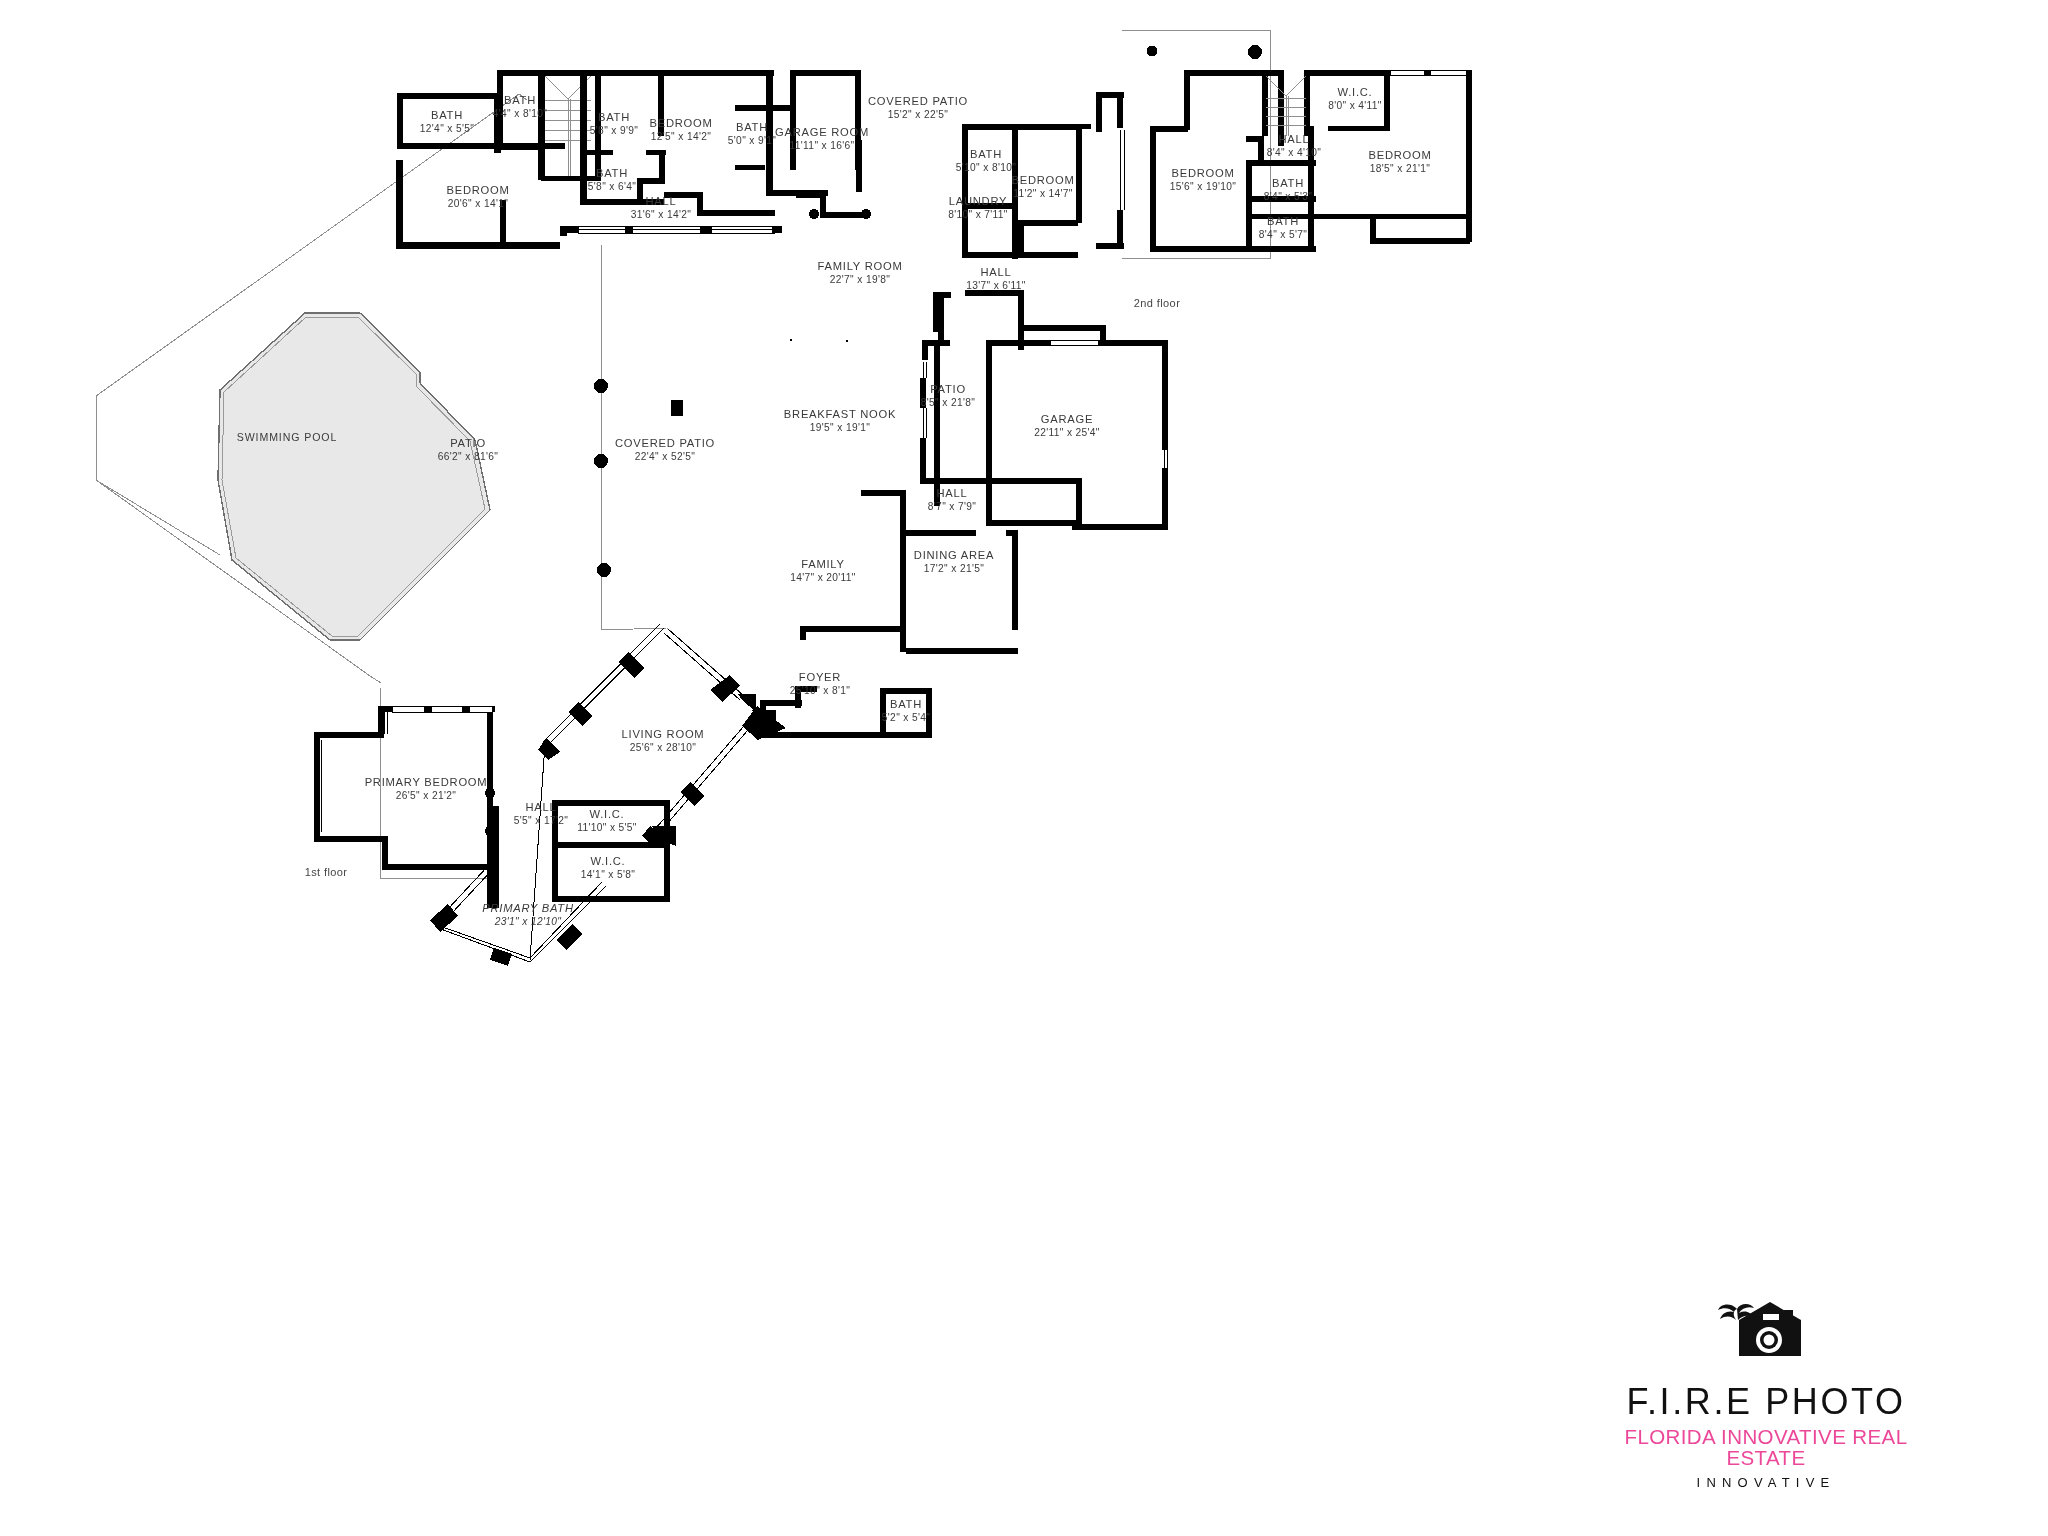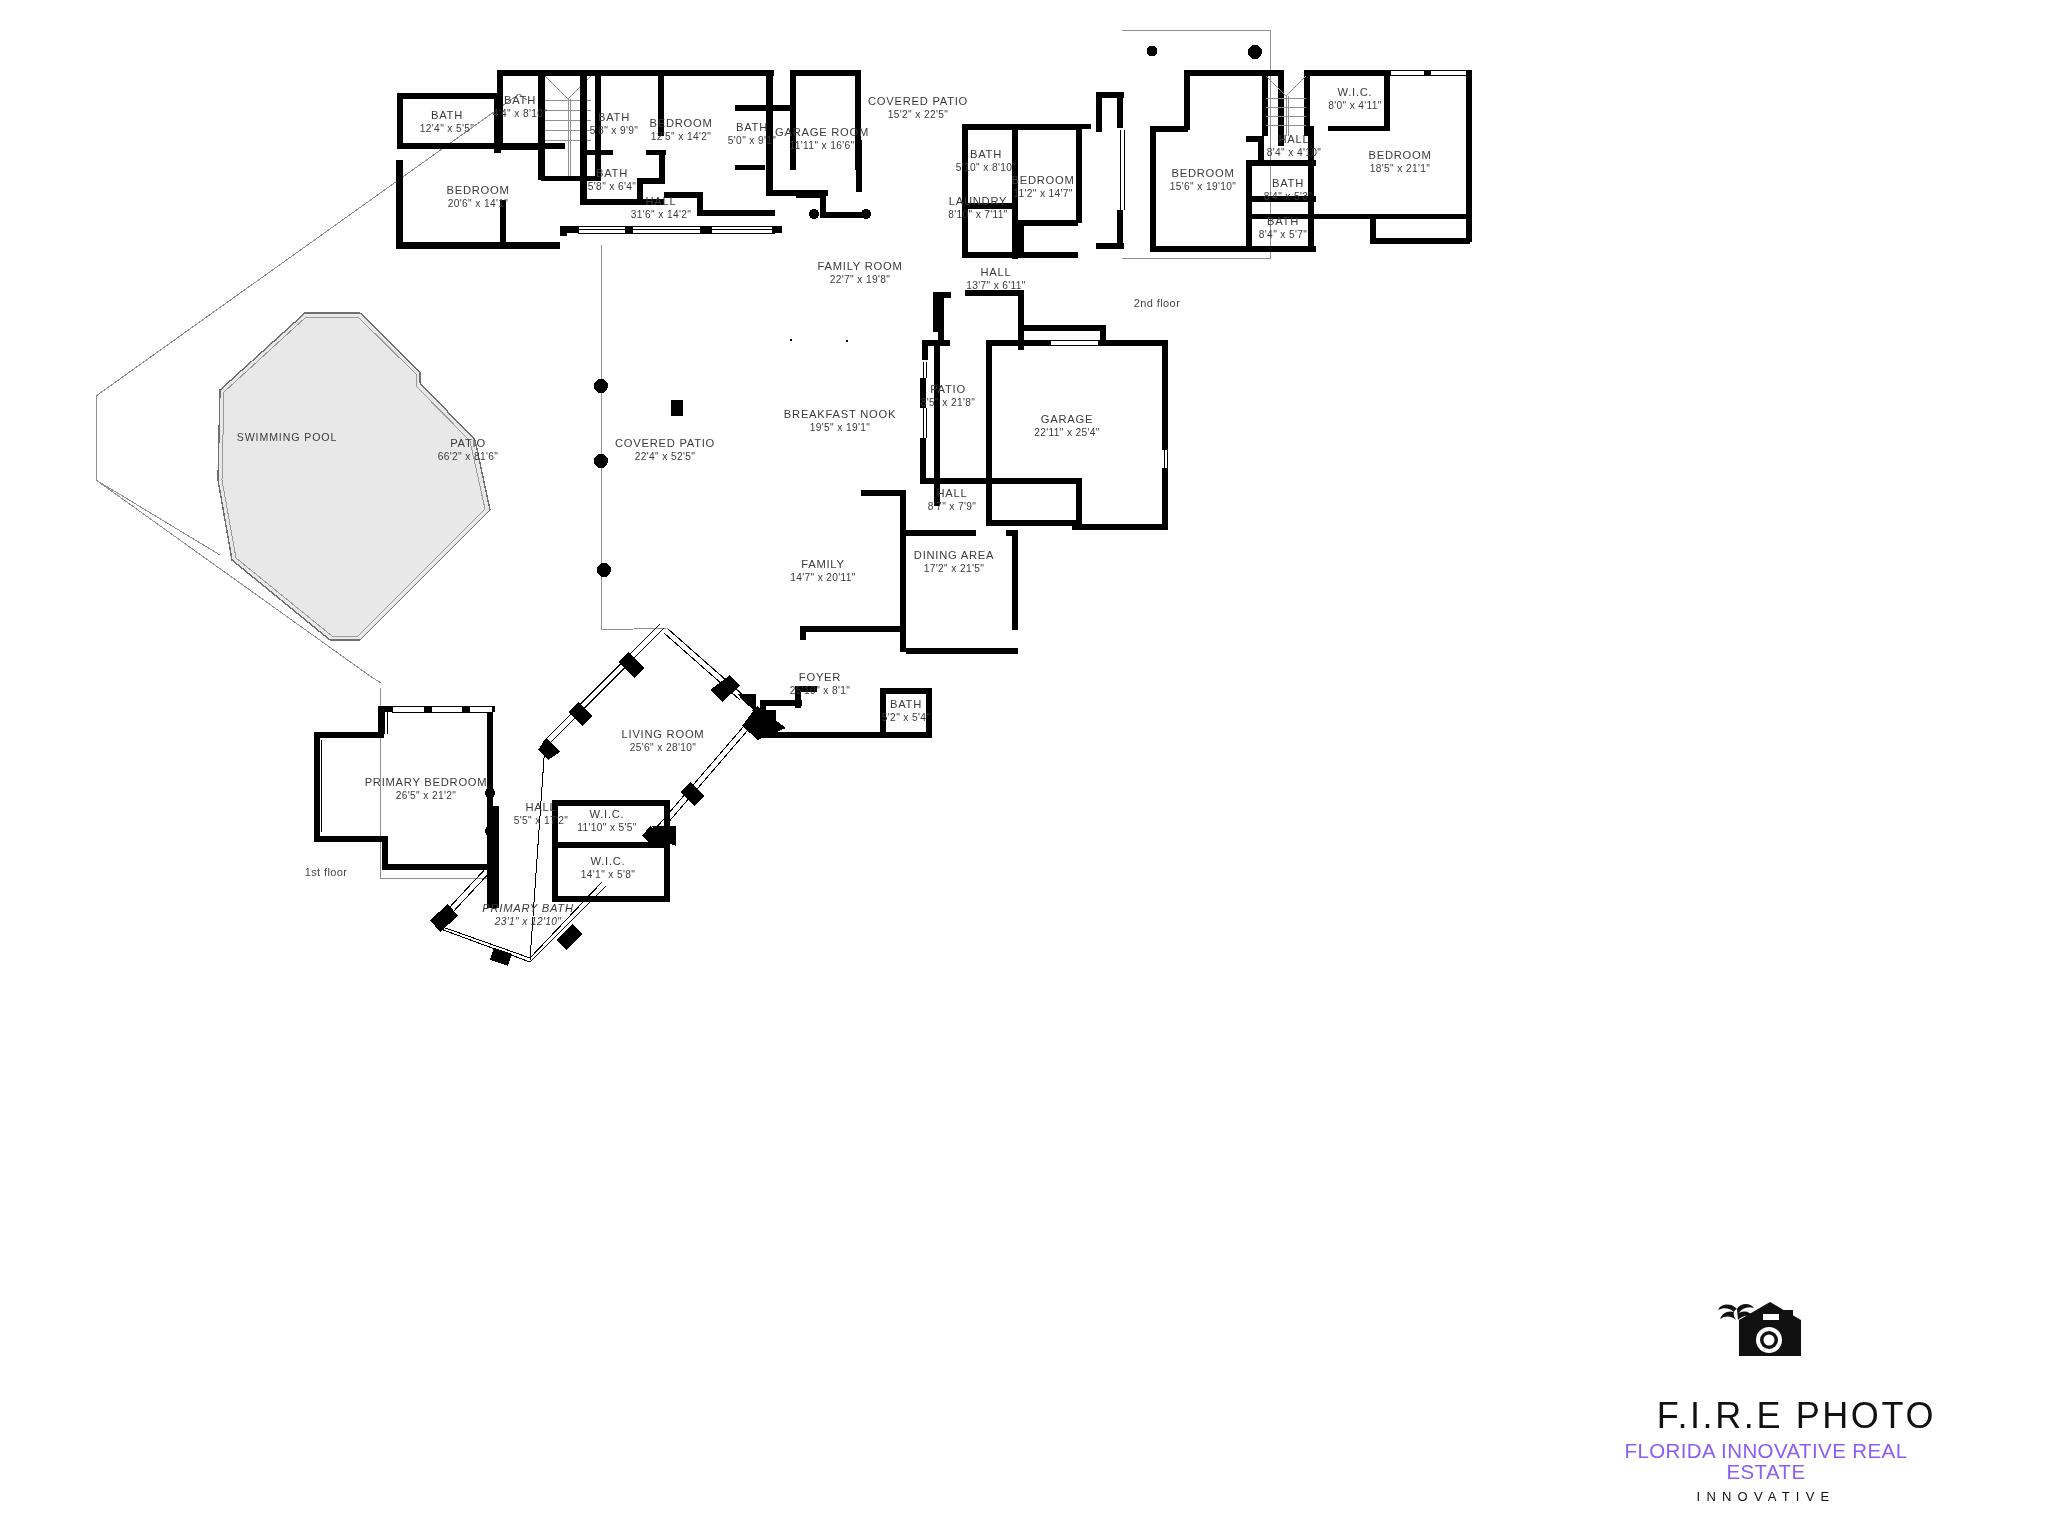--- a/index.html
+++ b/index.html
@@ -15,23 +15,23 @@
        transform:translate(-50%,-50%);pointer-events:none;}
   .lbl .nm{display:block;font-size:11.2px;letter-spacing:.75px;}
   .lbl .dim{display:block;font-size:10.2px;letter-spacing:.35px;}
   .floortag{position:absolute;font-size:11px;color:#454545;letter-spacing:.4px;
             transform:translate(-50%,-50%);white-space:nowrap;margin-top:29px;}
   .poollbl{position:absolute;font-size:10.6px;letter-spacing:.9px;color:#3a3a3a;
            transform:translate(-50%,-50%);white-space:nowrap;}
   
   #logo{position:absolute;left:1596px;top:1300px;width:340px;text-align:center;}
   #logo .mark{height:78px;display:flex;align-items:flex-end;justify-content:center;}
-  #logo .t1{font-size:36px;letter-spacing:2.6px;color:#111;line-height:1;margin-top:20px;
-            font-family:"Liberation Sans","DejaVu Sans",sans-serif;font-weight:400;text-align:right;}
-  #logo .t2{font-size:20.5px;letter-spacing:.4px;color:#8b5cf6;line-height:1;margin-top:7px;}
+  #logo .t1{font-size:36px;letter-spacing:2.6px;color:#111;line-height:1;margin-top:6px;
+            font-family:"Liberation Sans","DejaVu Sans",sans-serif;font-weight:400;}
+  #logo .t2{font-size:20.5px;letter-spacing:.4px;color:#ec4899;line-height:1;margin-top:7px;}
   #logo .t3{font-size:13px;letter-spacing:6.2px;color:#111;line-height:1;margin-top:8px;}
 </style>
 </head>
 <body>
 
 <svg id="plan" viewBox="0 0 2048 1536" xmlns="http://www.w3.org/2000/svg" shape-rendering="crispEdges">
   <rect x="0" y="0" width="2048" height="1536" fill="#ffffff"></rect>
 
   <g id="thin" stroke="#8f8f8f" stroke-width="1" fill="none">
 

